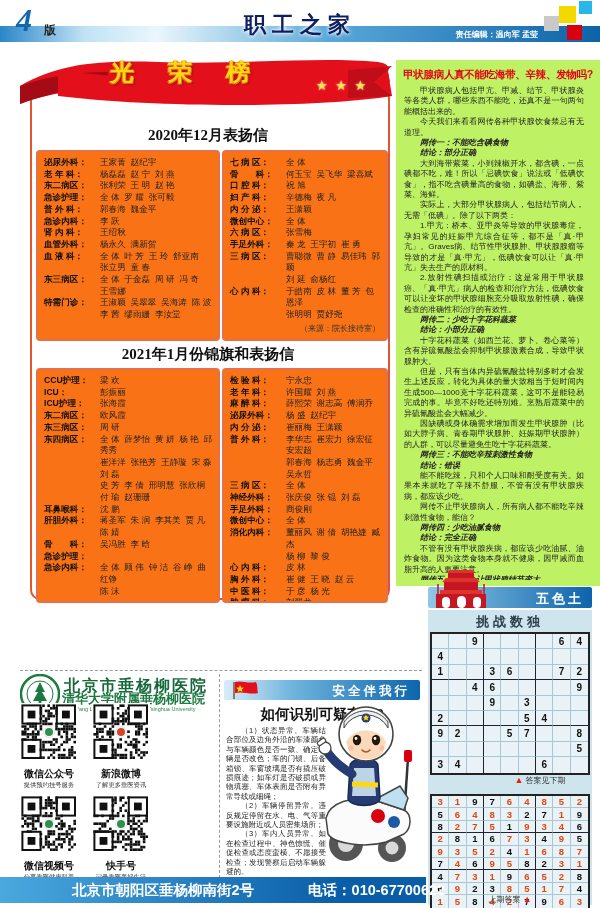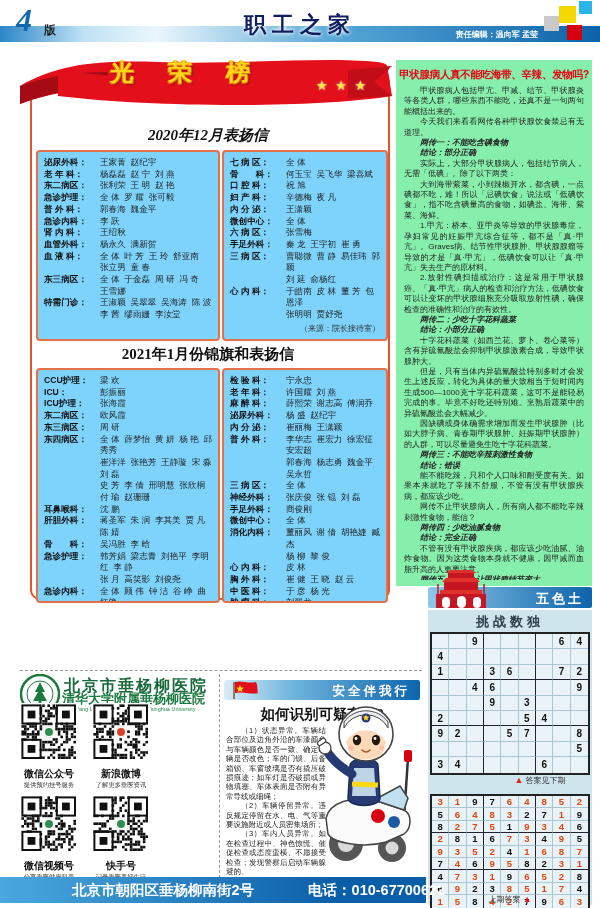--- a/index.html
+++ b/index.html
@@ -20,28 +20,28 @@
   .honor-outer{position:absolute;left:30px;top:88px;width:356px;height:508px;
     border:2px solid #e2552e;border-radius:10px;background:#fff;}
   .ribbon{position:absolute;left:18px;top:52px;width:374px;height:62px;}
   .banner-text{position:absolute;left:110px;top:56px;width:230px;font-size:24px;font-weight:bold;
     color:#ffd814;letter-spacing:14px;font-family:"Liberation Serif",serif;white-space:nowrap;
     text-shadow:1px 1px 0 #e8731c,-1px 1px 0 #e8731c,2px 2px 2px #9d1407;}
   .banner-stars{position:absolute;left:316px;top:78px;color:#ffe23e;font-size:13px;letter-spacing:2px;
     text-shadow:0 0 2px #fff;white-space:nowrap;}
   .sec-title{position:absolute;width:356px;left:30px;text-align:center;font-size:15px;font-weight:bold;
     color:#111;font-family:"Liberation Serif",serif;}
-  .hbox{position:absolute;background:#7dd3fc;border:2px solid #e4714a;border-radius:4px;
+  .hbox{position:absolute;background:#f97316;border:2px solid #e4714a;border-radius:4px;
     padding:5px 4px 4px 6px;font-size:8.6px;line-height:11.7px;color:#222;overflow:hidden;}
   .hrow{display:flex;}
   .dept{font-weight:bold;white-space:pre;flex:0 0 auto;min-width:46px;color:#111;}
   .names{white-space:pre-wrap;flex:1;margin-left:10px;}
   .hsource{text-align:right;font-size:8px;color:#333;margin-top:2px;padding-right:2px;}
   
-  .pink{position:absolute;left:396px;top:60px;width:196px;height:526px;background:#86efac;}
+  .pink{position:absolute;left:396px;top:60px;width:172px;height:526px;background:#bef264;padding-left:32px;}
   .pink-title{position:absolute;left:0;top:8px;width:100%;text-align:center;font-size:10.5px;
     font-weight:bold;color:#e60013;white-space:nowrap;letter-spacing:-0.3px;}
   .artbody{position:absolute;left:8px;top:26px;width:180px;height:494px;font-size:8px;
     line-height:10.4px;color:#222;overflow:hidden;}
   .artbody p{margin:0;text-indent:2em;text-align:justify;}
   .artbody p.h{font-weight:bold;font-style:italic;}
   
   .wusetu{position:absolute;left:428px;top:587px;width:164px;height:21px;
     background:linear-gradient(90deg,#8fc8e8,#0d64ab);border-radius:2px;}
   .wusetu-label{position:absolute;right:8px;top:3px;color:#fff;font-weight:bold;font-size:13px;letter-spacing:3px;}
@@ -110,21 +110,21 @@
   <div class="honor-outer"></div>
   <svg class="ribbon" viewBox="0 0 374 62">
     <path d="M2,34 C40,12 80,8 140,10 C220,13 300,4 360,10 C368,11 372,14 370,20 L372,30 C300,22 230,34 150,34 C80,34 30,40 2,52 Z" fill="#e3101c"></path>
     <path d="M2,34 C30,24 60,20 90,20 L90,34 C60,34 30,42 2,52 Z" fill="#a50b14"></path>
     <path d="M40,18 C120,30 260,32 370,20 L374,44 C300,56 140,56 40,44 Z" fill="#e3101c"></path>
     <path d="M330,18 L374,14 L356,30 L374,44 L330,46 Z" fill="#c00d17"></path>
   </svg>
   <div class="banner-text">光 荣 榜</div>
   <div class="banner-stars">★ ★ ★</div>
 
-  <div class="sec-title" style="top:126px;font-style:italic;">2020年12月表扬信</div>
+  <div class="sec-title" style="top:126px;">2020年12月表扬信</div>
   <div class="hbox" id="box-2020-left" style="left:36px;top:150px;width:170px;height:178px;">
       <div class="hrow">
         <span class="dept">泌尿外科：</span>
         <span class="names">王家菁  赵纪宇</span>
       </div>
       <div class="hrow">
         <span class="dept">老 年 科：</span>
         <span class="names">杨磊磊  赵 宁  刘 燕</span>
       </div>
       <div class="hrow">
@@ -249,22 +249,20 @@
       <div class="hrow">
         <span class="dept">肝胆外科：</span>
         <span class="names">蒋圣军  朱 润  李其美  贾 凡  陈 婧</span>
       </div>
       <div class="hrow">
         <span class="dept">骨　　科：</span>
         <span class="names">吴冯胜  李 晗</span>
       </div>
       <div class="hrow">
         <span class="dept">急诊护理：</span>
-        <span class="names">韩芳娟  梁志青  刘艳平  李明红  李 静
-张 月  高笑影  刘俊尧</span>
       </div>
       <div class="hrow">
         <span class="dept">急诊内科：</span>
         <span class="names">全 体  顾 伟  钟 洁  谷 峥  曲红铮
 陈 沫</span>
       </div>
     </div>
   <div class="hbox" id="box-2021-right" style="left:222px;top:368px;width:152px;height:222px;">
       <div class="hrow">
         <span class="dept">检 验 科：</span>
@@ -330,22 +328,22 @@
       </div>
     </div>
 
   <div class="pink">
     <div class="pink-title">甲状腺病人真不能吃海带、辛辣、发物吗?</div>
     <div class="artbody" id="thyroid-body">
         <p>甲状腺病人包括甲亢、甲减、结节、甲状腺炎等各类人群，哪些东西不能吃，还真不是一句两句能概括出来的。</p>
         <p>今天我们来看看网传各种甲状腺饮食禁忌有无道理。</p>
         <p class="h">网传一：不能吃含碘食物</p>
         <p class="h">结论：部分正确</p>
+        <p>大到海带紫菜，小到辣椒开水，都含碘，一点碘都不吃，难！所以「忌碘饮食」说法或「低碘饮食」，指不吃含碘量高的食物，如碘盐、海带、紫菜、海鲜。</p>
         <p>实际上，大部分甲状腺病人，包括结节病人，无需「低碘」。除了以下两类：</p>
-        <p>大到海带紫菜，小到辣椒开水，都含碘，一点碘都不吃，难！所以「忌碘饮食」说法或「低碘饮食」，指不吃含碘量高的食物，如碘盐、海带、紫菜、海鲜。</p>
         <p>1.甲亢：桥本、亚甲炎等导致的甲状腺毒症，孕妇常见的妊娠甲亢综合征等，都不是「真·甲亢」。Graves病、结节性甲状腺肿、甲状腺腺瘤等导致的才是「真·甲亢」，低碘饮食可以让「真·甲亢」失去生产的原材料。</p>
         <p>2.放射性碘扫描或治疗：这是常用于甲状腺癌、「真·甲亢」病人的检查和治疗方法，低碘饮食可以让变坏的甲状腺细胞充分吸取放射性碘，确保检查的准确性和治疗的有效性。</p>
         <p class="h">网传二：少吃十字花科蔬菜</p>
         <p class="h">结论：小部分正确</p>
         <p>十字花科蔬菜（如西兰花、萝卜、卷心菜等）含有异硫氰酸盐会抑制甲状腺激素合成，导致甲状腺肿大。</p>
         <p>但是，只有当体内异硫氰酸盐特别多时才会发生上述反应，转化为具体的量大致相当于短时间内生成500—1000克十字花科蔬菜，这可不是能轻易完成的事。毕竟不好吃还特别难。烹熟后蔬菜中的异硫氰酸盐会大幅减少。</p>
         <p>因缺碘或身体确需求增加而发生甲状腺肿（比如大脖子病、青春期甲状腺肿、妊娠期甲状腺肿）的人群，可以尽量避免生吃十字花科蔬菜。</p>
         <p class="h">网传三：不能吃辛辣刺激性食物</p>
         <p class="h">结论：错误</p>
         <p>能不能吃辣，只和个人口味和耐受度有关。如果本来就吃了辛辣不舒服，不管有没有甲状腺疾病，都应该少吃。</p>

